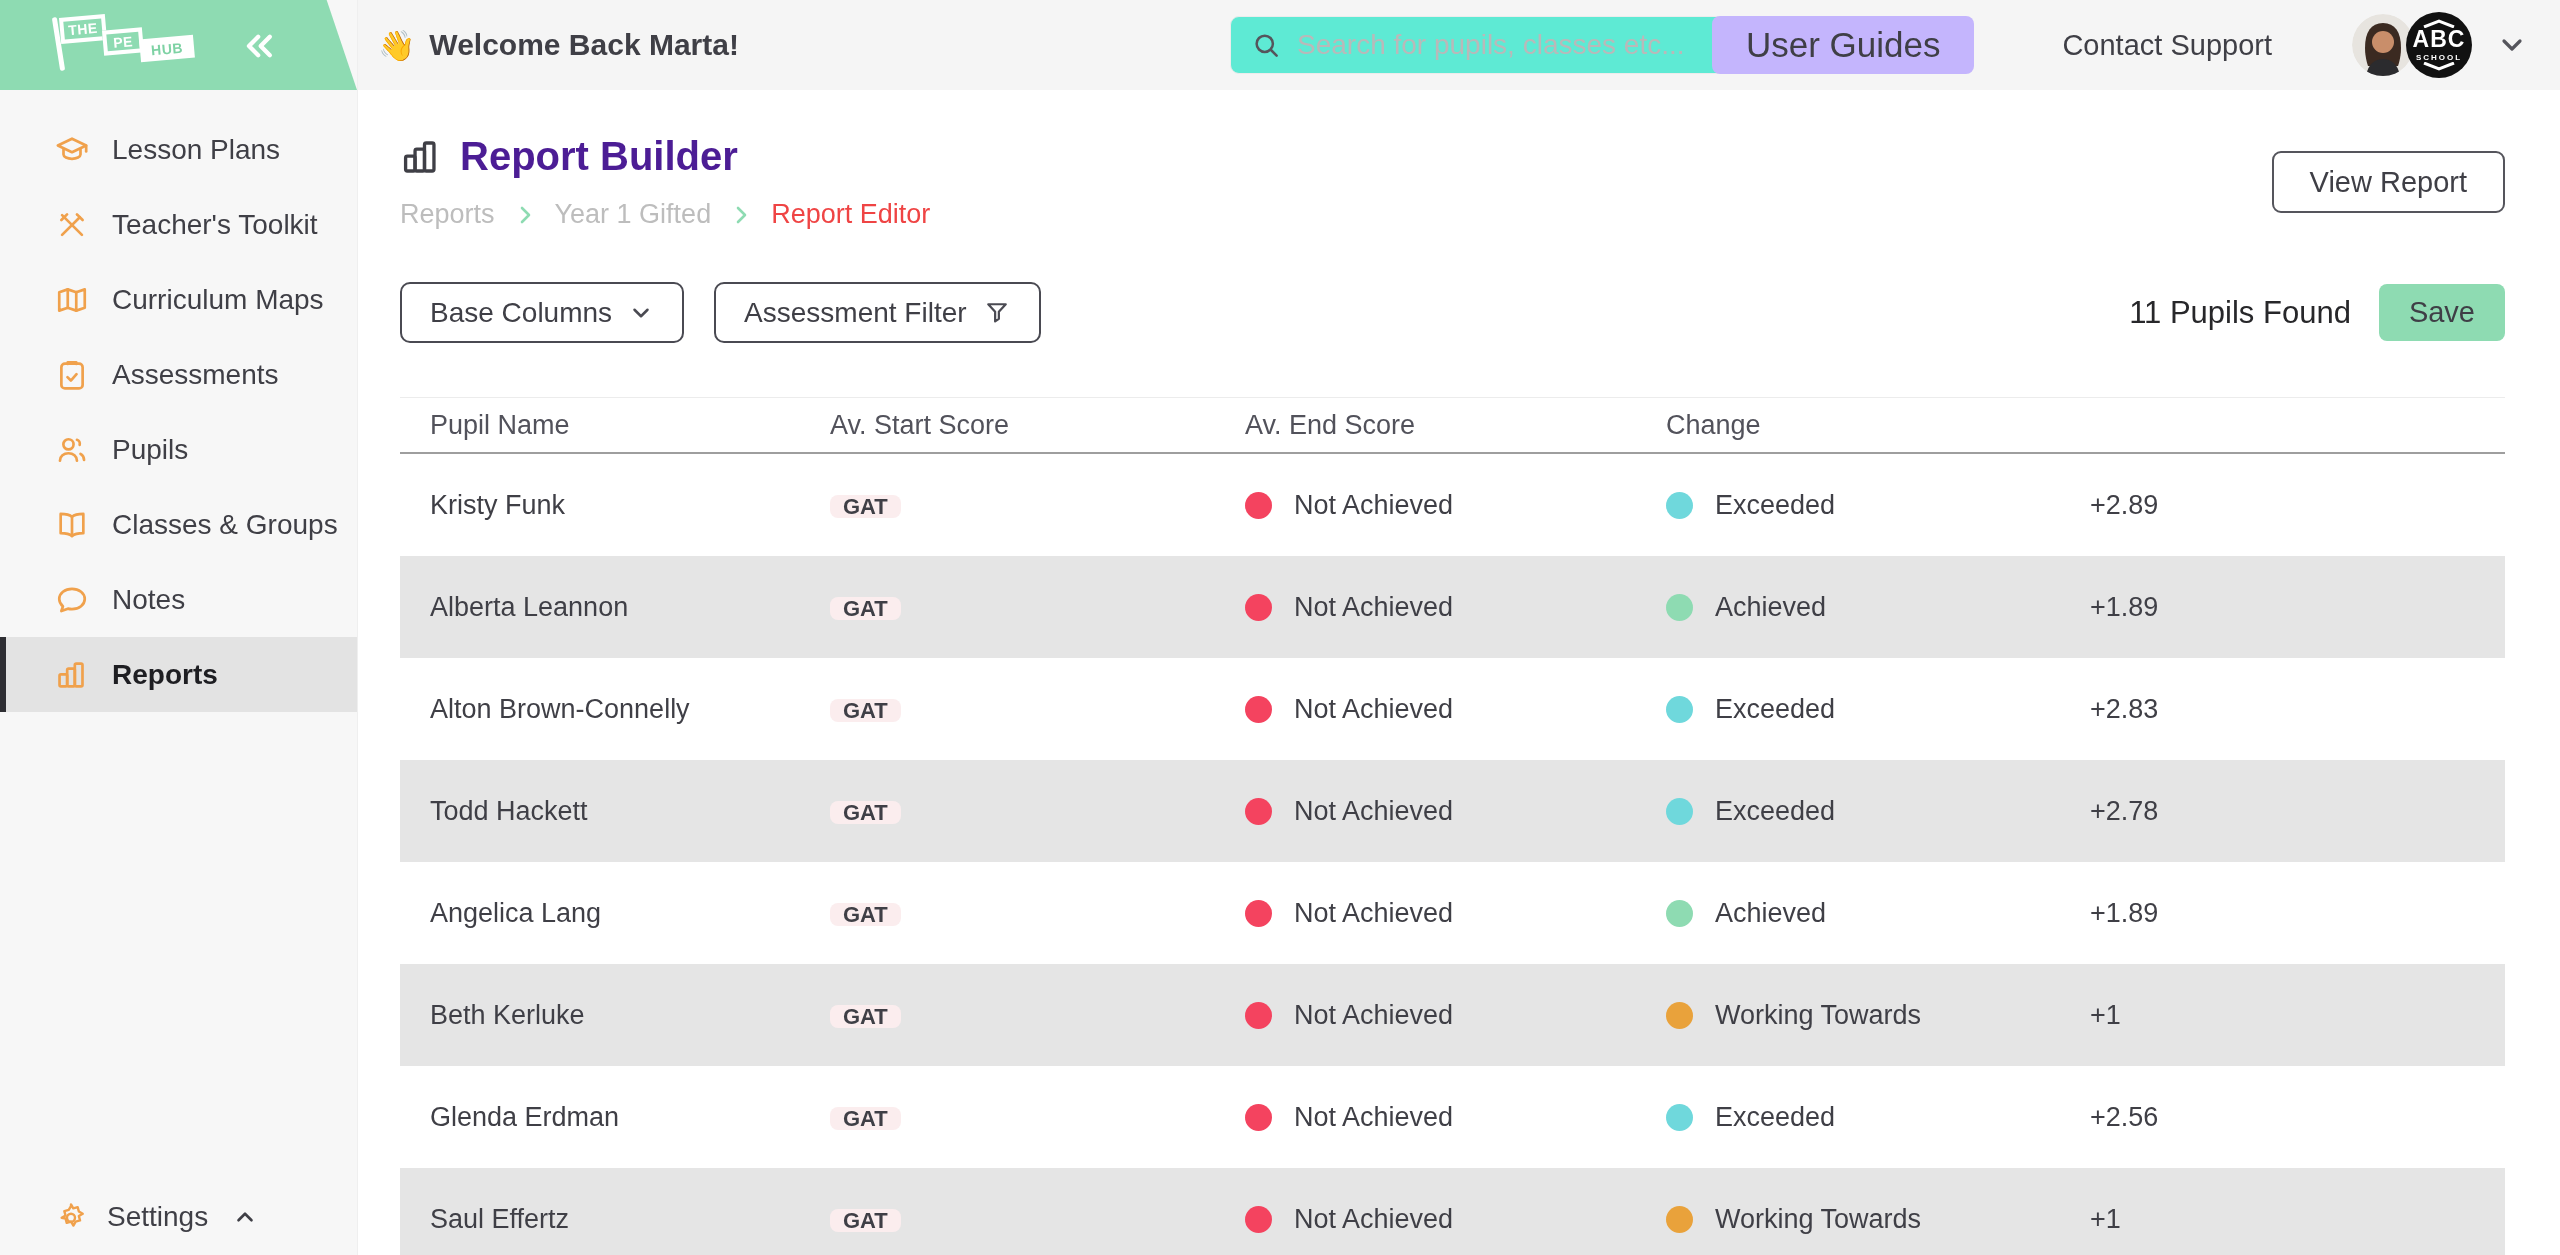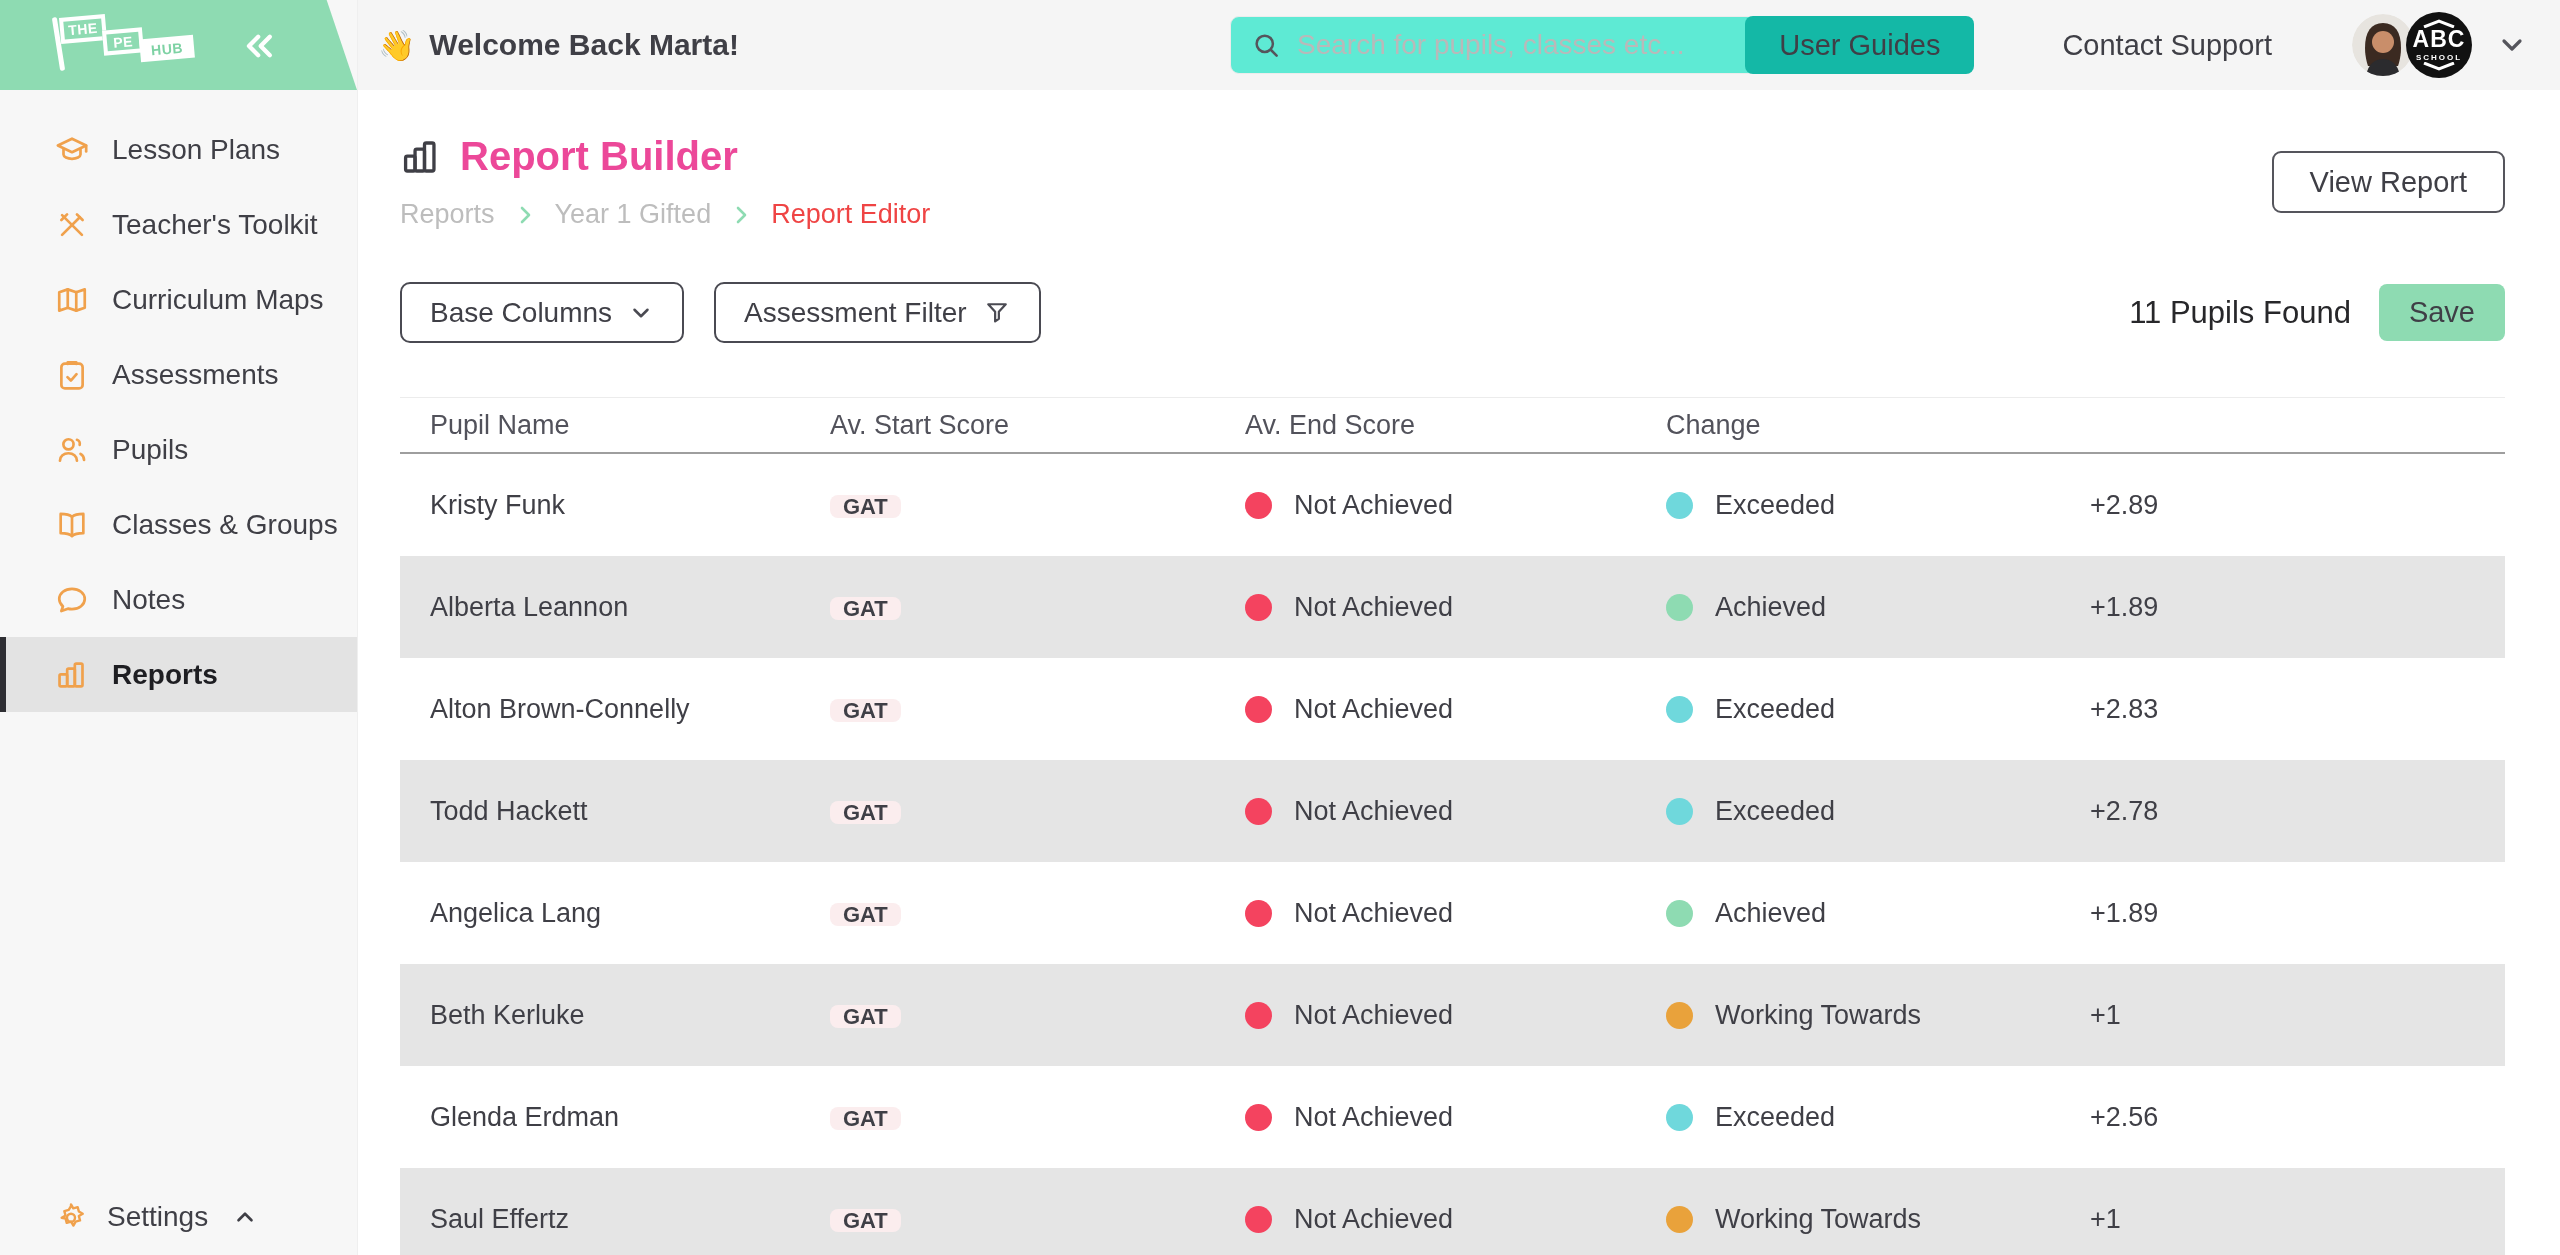--- a/index.html
+++ b/index.html
@@ -27,33 +27,33 @@
 
   
   .main { flex:1; display:flex; flex-direction:column; background:#fff; min-width:0; }
   .topbar { height:90px; flex:0 0 90px; background:#F5F5F5; display:flex; align-items:center; position:relative; }
   .welcome { margin-left:20px; font-size:30px; font-weight:600; display:flex; align-items:center; gap:14px; }
   .search-box { position:absolute; left:872px; top:16px; width:578px; height:58px; background:#5eead4; border:1px solid #ECECEC; border-radius:9px; display:flex; align-items:center; padding:0 20px; gap:16px; }
   .search-box .ic { color:#55555C; display:flex; }
   .search-box input { border:none; outline:none; flex:1; font-size:28px; font-family:"Liberation Sans", sans-serif; color:#3F3F46; background:transparent; }
   .search-box input::placeholder { color:#B9B9B9; }
   .top-right { position:absolute; right:32px; top:0; height:90px; display:flex; align-items:center; }
-  .btn-guides { background:#14b8a6; border:none; border-radius:8px; height:58px; padding:0 34px; font-size:29px; font-weight:500; color:#3F3F46; font-family:"Liberation Sans", sans-serif; cursor:pointer; }
+  .btn-guides { background:#c4b5fd; border:none; border-radius:8px; height:58px; padding:0 34px; font-size:35px; font-weight:500; color:#3F3F46; font-family:"Liberation Sans", sans-serif; cursor:pointer; }
   .contact { margin-left:88px; font-size:29px; color:#3F3F46; cursor:pointer; }
   .avatar { margin-left:80px; width:62px; height:62px; border-radius:50%; overflow:hidden; flex:0 0 62px; cursor:pointer; position:relative; z-index:1; }
   .school-badge { margin-left:-8px; width:66px; height:66px; border-radius:50%; background:#111; color:#fff; display:flex; flex-direction:column; align-items:center; justify-content:center; z-index:2; cursor:pointer; line-height:1; }
   .school-badge .abc { font-size:23px; font-weight:800; letter-spacing:1px; }
   .school-badge .sch { font-size:8px; font-weight:700; letter-spacing:2px; margin-top:3px; }
   .school-badge .carat { display:flex; line-height:0; }
   .profile-chev { margin-left:24px; color:#55555C; display:flex; cursor:pointer; }
 
   .content { flex:1; padding:0 55px 0 42px; display:flex; flex-direction:column; }
   .title-row { margin-top:44px; display:flex; align-items:center; }
   .title-left { display:flex; flex-direction:column; gap:20px; }
-  .page-title { display:flex; align-items:center; gap:18px; font-size:40px; font-weight:600; color:#ec4899; }
+  .page-title { display:flex; align-items:center; gap:18px; font-size:40px; font-weight:600; color:#4c1d95; }
   .page-title .ic { width:42px; height:42px; color:#3F3F46; display:flex; }
   .breadcrumb { display:flex; align-items:center; gap:18px; font-size:27px; }
   .crumb { color:#BDBDBD; cursor:pointer; }
   .crumb.current { color:#ef4444; cursor:default; }
   .crumb-sep { color:#8EDBB2; display:flex; }
   .btn-view { margin-left:auto; align-self:center; height:62px; padding:0 36px; background:#fff; border:2px solid #55555C; border-radius:9px; font-size:29px; font-weight:500; color:#3F3F46; font-family:"Liberation Sans", sans-serif; cursor:pointer; }
 
   .controls-row { margin-top:52px; display:flex; align-items:center; }
   .btn-outline { height:61px; background:#fff; border:2px solid #4A4A52; border-radius:10px; display:flex; align-items:center; gap:16px; padding:0 28px; font-size:28px; font-weight:500; color:#3F3F46; font-family:"Liberation Sans", sans-serif; cursor:pointer; }
   .btn-outline + .btn-outline { margin-left:30px; }

